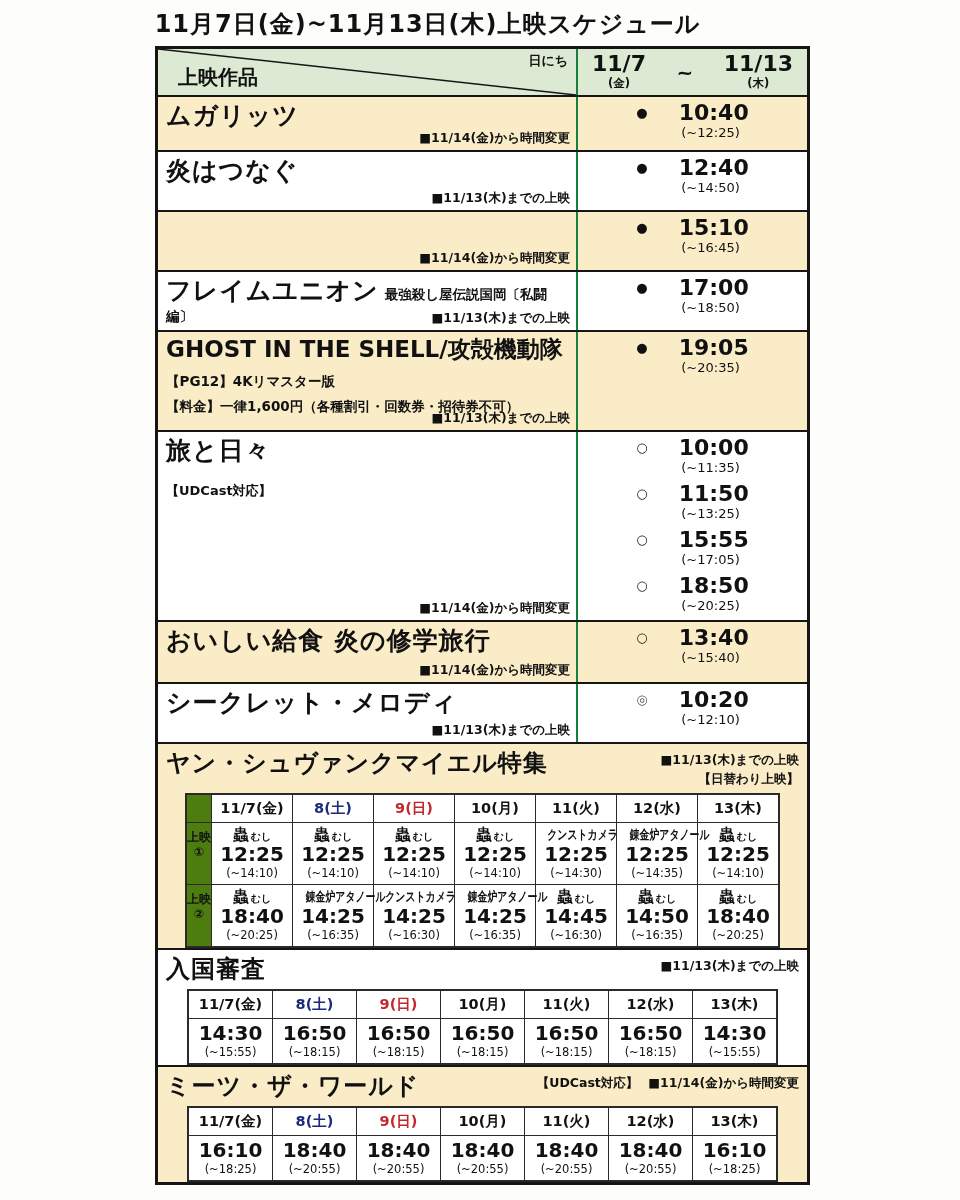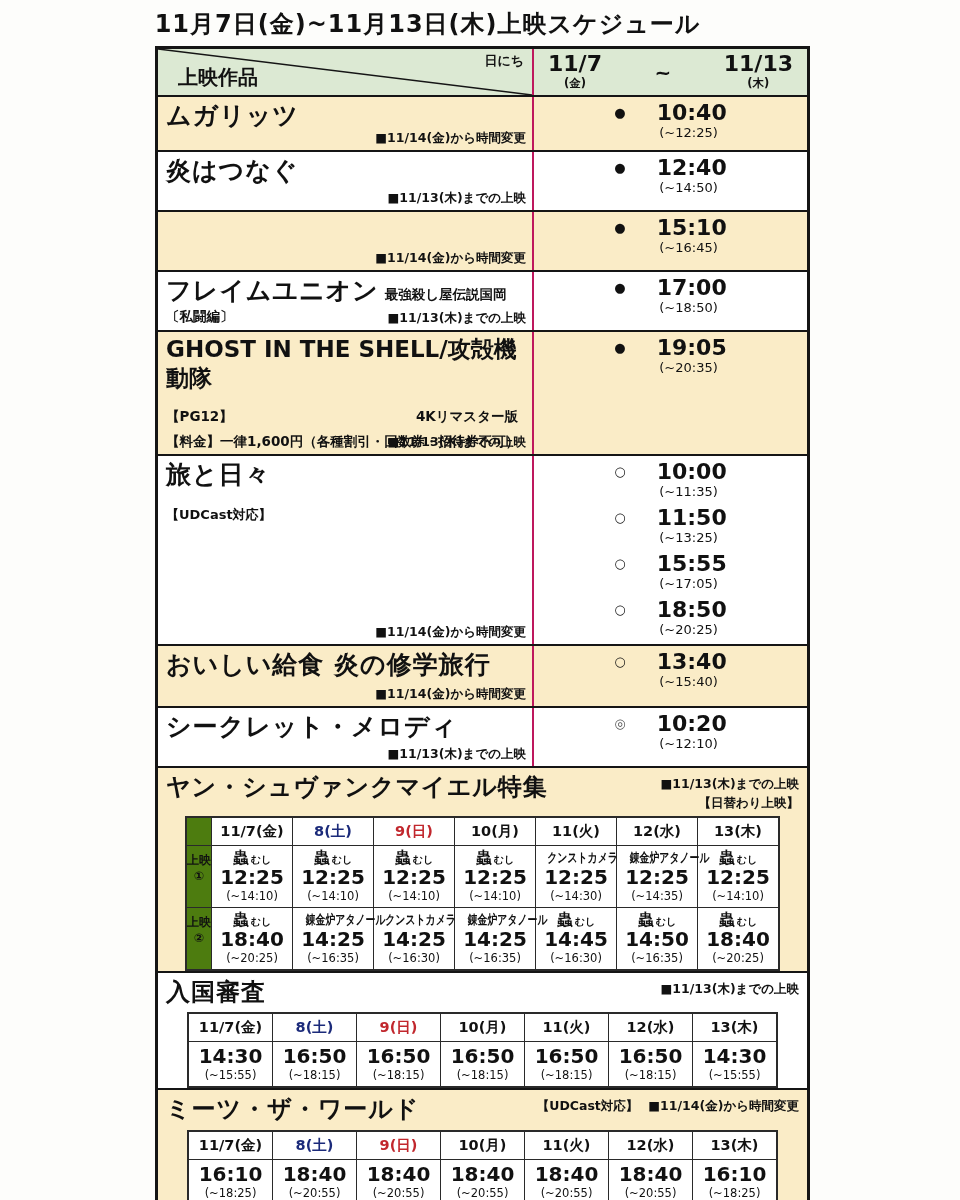--- a/index.html
+++ b/index.html
@@ -4,38 +4,38 @@
 <style>
   html,body{margin:0;padding:0;background:#fdfdfb;}
   body{width:960px;height:1200px;font-family:"DejaVu Sans","Liberation Sans",sans-serif;color:#111;-webkit-font-smoothing:antialiased;}
   .page-title{margin:8px 0 6px 100px;width:655px;text-align:center;font-size:24px;font-weight:bold;letter-spacing:1px;}
   .mtable{margin-left:155px;width:655px;border:3px solid #151515;box-sizing:border-box;background:#fff;}
   .row{display:flex;border-top:2px solid #151515;box-sizing:border-box;position:relative;}
   .row:first-child{border-top:none;}
   .bg-cream{background:#faecc7;}
   .bg-white{background:#ffffff;}
   .hgreen{background:#dce9d3;}
-  .fcell{width:376px;border-right:2px solid #be185d;position:relative;padding:3px 8px;box-sizing:border-box;}
+  .fcell{width:420px;border-right:2px solid #15803d;position:relative;padding:3px 8px;box-sizing:border-box;}
   .tcell{flex:1;display:flex;flex-direction:column;align-items:center;padding-top:4px;box-sizing:border-box;}
   
   .header-row{height:46px;}
   .hworks{position:absolute;left:20px;bottom:4px;font-size:20px;font-weight:bold;}
   .hdatelabel{position:absolute;right:8px;top:3px;font-size:13px;font-weight:bold;}
   .diag{position:absolute;left:0;top:0;width:100%;height:100%;}
   .hdates{flex-direction:row;justify-content:space-between;align-items:flex-start;padding:3px 14px 0 14px;}
   .dcol{display:flex;flex-direction:column;align-items:center;}
   .dnum{font-size:22px;font-weight:bold;line-height:24px;}
   .dday{font-size:11.5px;font-weight:bold;}
   .dtilde{font-size:20px;font-weight:bold;margin-top:8px;}
   
   .ftitle{font-size:25px;font-weight:bold;letter-spacing:1px;display:inline;line-height:1.25;}
   .ftitle.small{font-size:23px;letter-spacing:0;}
   .fsub{font-size:13.5px;font-weight:bold;margin-left:6px;}
   .fnote{position:absolute;right:6px;bottom:3px;font-size:12.5px;font-weight:bold;white-space:nowrap;}
-  .fmeta-line{display:flex;justify-content:space-between;margin-top:15px;font-size:13.5px;font-weight:bold;}
+  .fmeta-line{display:flex;margin-top:9px;font-size:13.5px;font-weight:bold;}
   .fmeta{font-size:13.5px;font-weight:bold;margin-top:7px;}
   .udcast{font-size:13px;font-weight:bold;margin-top:16px;}
   .tg{display:flex;flex-direction:column;align-items:center;}
   .tgap{margin-top:6px;}
   .tline{display:flex;align-items:center;gap:7px;}
   .sym{font-size:13px;line-height:24px;}
   .sym.dbl{color:#555;}
   .tt{font-size:22px;font-weight:bold;line-height:24px;margin-left:24px;}
   .te{font-size:13px;margin-left:36px;line-height:16px;}
   

